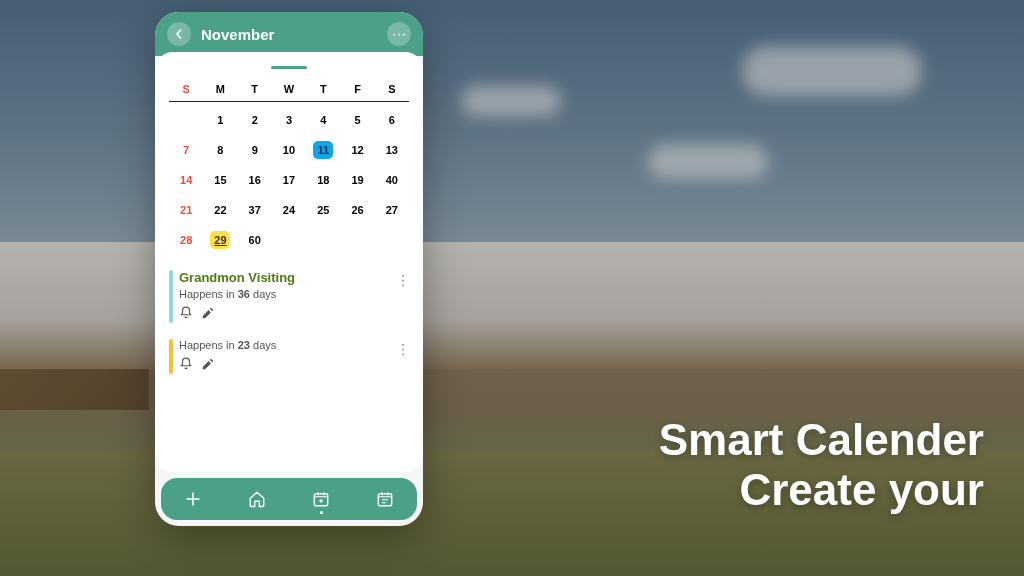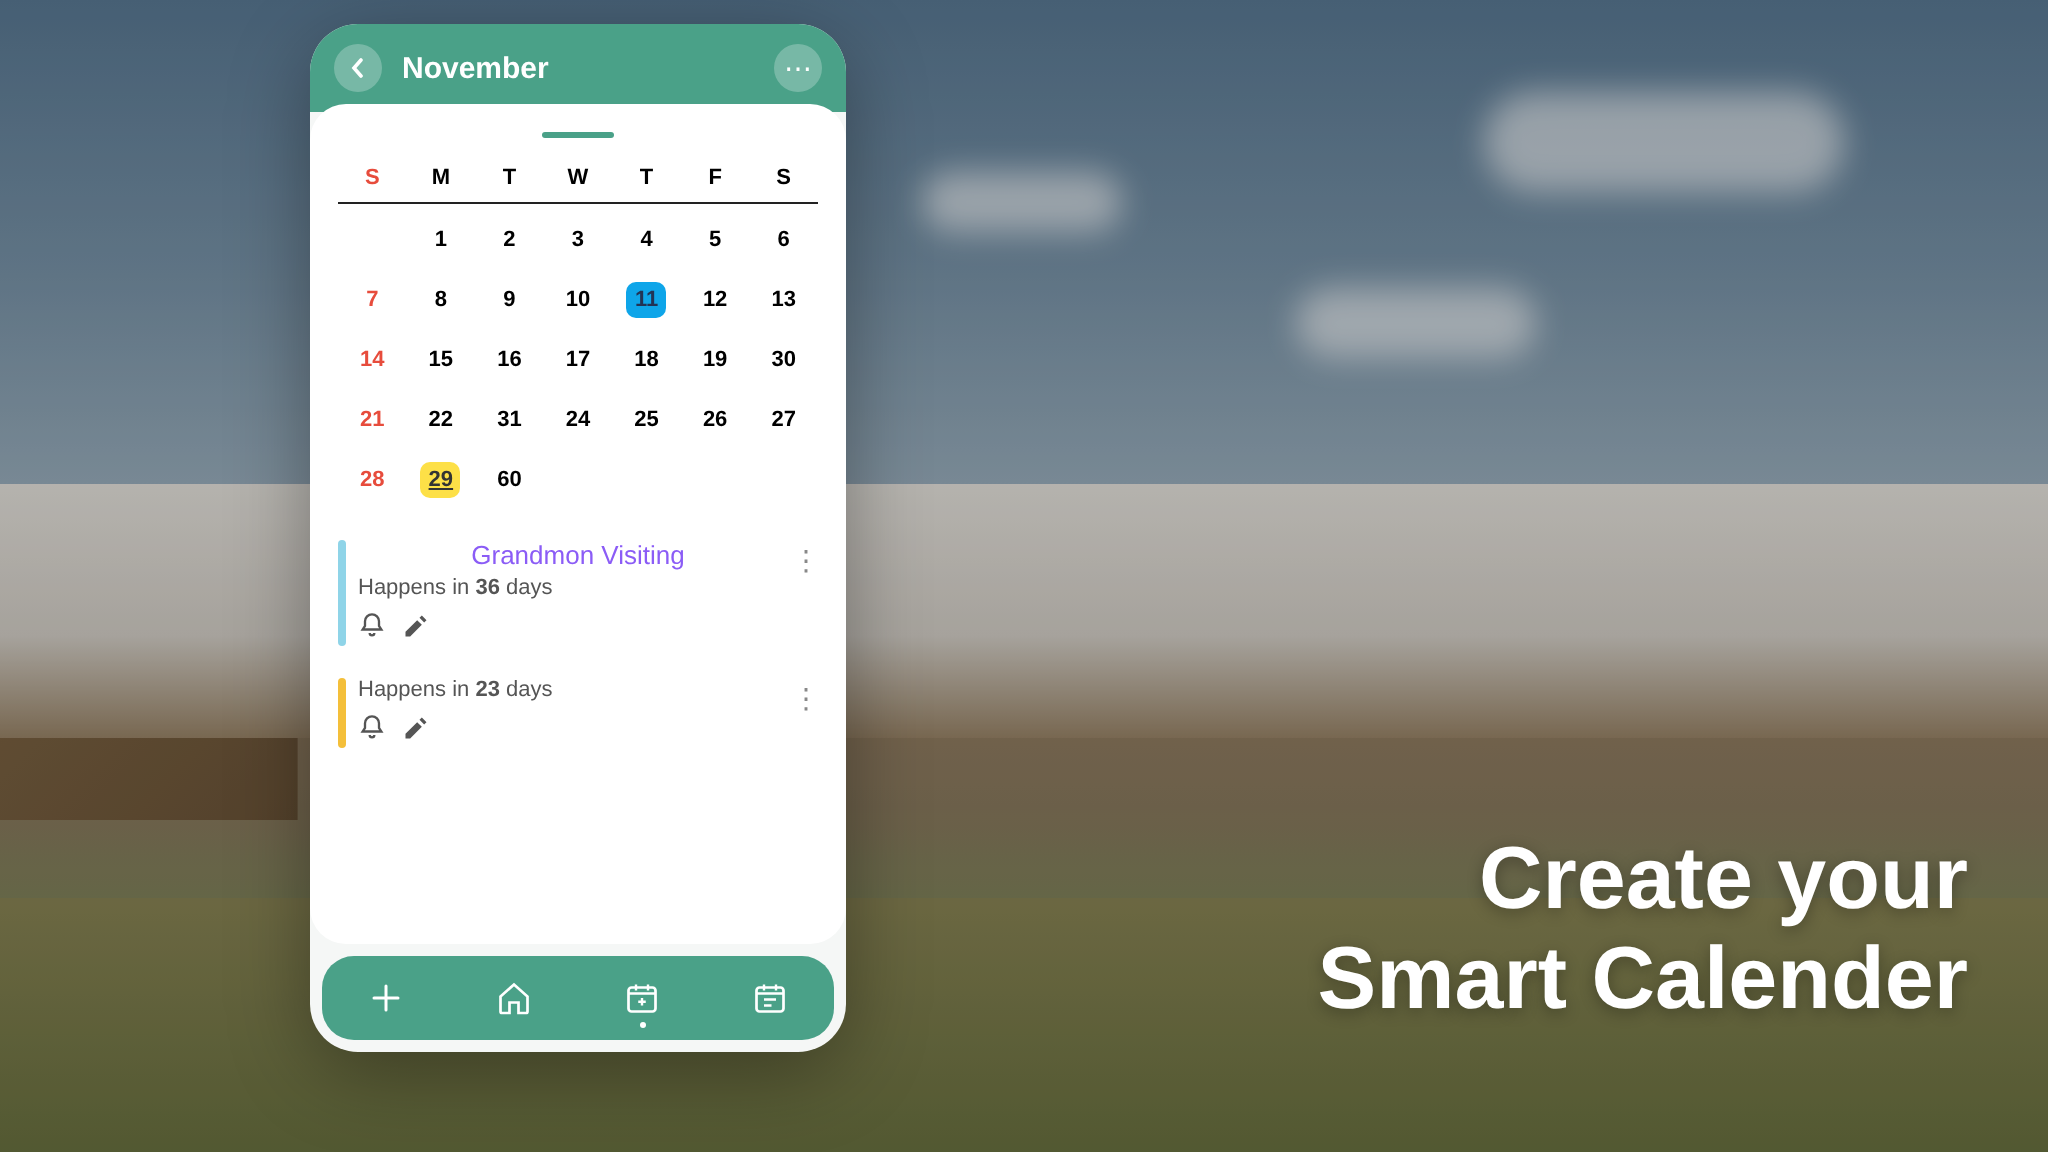--- a/index.html
+++ b/index.html
@@ -179,23 +179,22 @@
 .event-bar {
   position: absolute;
   left: 0; top: 0; bottom: 0;
   width: 4px;
   border-radius: 4px;
 }
 .ev-blue { background: #8fd4e8; }
 .ev-yel { background: #f4bf3a; }
 .event-title {
   font-size: 13px;
-  font-weight: 400;
-  color: #8b5cf6;
-  text-align: center;
+  font-weight: 700;
+  color: #4d7c0f;
 }
 .event-sub {
   font-size: 11px;
   color: #555;
   margin-top: 3px;
 }
 .event-sub b { font-weight: 700; }
 .event-icons {
   display: flex;
   gap: 8px;
@@ -242,22 +241,22 @@
 <div class="bg">
   <div class="cloud c1"></div>
   <div class="cloud c2"></div>
   <div class="cloud c3"></div>
   <div class="mountain-left"></div>
   <div class="ground"></div>
 </div>
 <div class="overlay"></div>
 
 <div class="tagline">
+  <div>Smart Calender</div>
   <div>Create your</div>
-  <div>Smart Calender</div>
 </div>
 
 <div class="phone">
   <div class="screen">
 
     <div class="header">
       <div class="back-btn">
         <svg width="10" height="10" viewBox="0 0 10 10">
             <path d="M6.5 1 L3 5 L6.5 9" stroke="#fff" stroke-width="1.8" fill="none" stroke-linecap="round"></path>
           </svg>
@@ -296,24 +295,24 @@
           <div class="day"><span class="pill">10</span></div>
           <div class="day sel-blue"><span class="pill">11</span></div>
           <div class="day"><span class="pill">12</span></div>
           <div class="day"><span class="pill">13</span></div>
           <div class="day sun"><span class="pill">14</span></div>
           <div class="day"><span class="pill">15</span></div>
           <div class="day"><span class="pill">16</span></div>
           <div class="day"><span class="pill">17</span></div>
           <div class="day"><span class="pill">18</span></div>
           <div class="day"><span class="pill">19</span></div>
-          <div class="day"><span class="pill">30</span></div>
+          <div class="day"><span class="pill">40</span></div>
           <div class="day sun"><span class="pill">21</span></div>
           <div class="day"><span class="pill">22</span></div>
-          <div class="day"><span class="pill">31</span></div>
+          <div class="day"><span class="pill">37</span></div>
           <div class="day"><span class="pill">24</span></div>
           <div class="day"><span class="pill">25</span></div>
           <div class="day"><span class="pill">26</span></div>
           <div class="day"><span class="pill">27</span></div>
           <div class="day sun"><span class="pill">28</span></div>
           <div class="day sel-yel"><span class="pill">29</span></div>
           <div class="day"><span class="pill">60</span></div>
           <div class="day empty">.</div>
           <div class="day empty">.</div>
           <div class="day empty">.</div>

